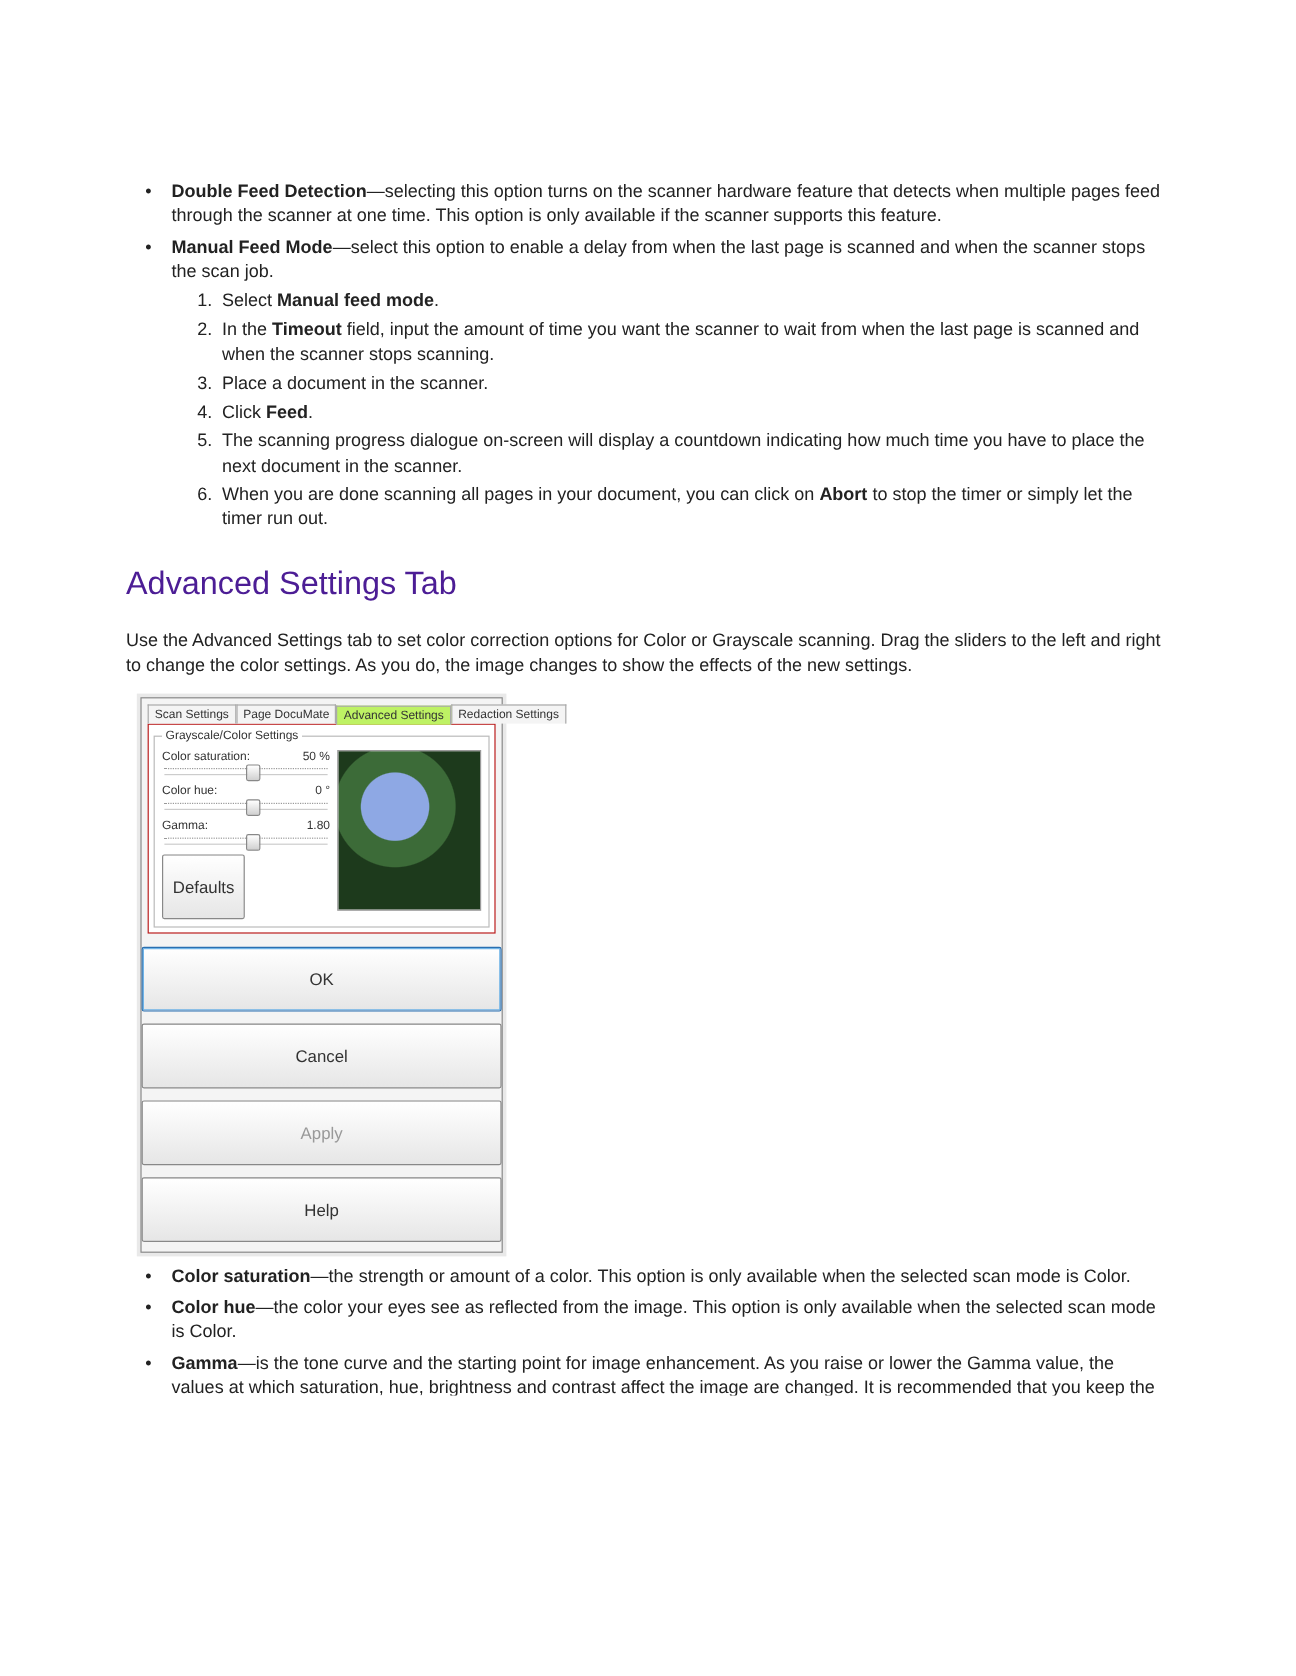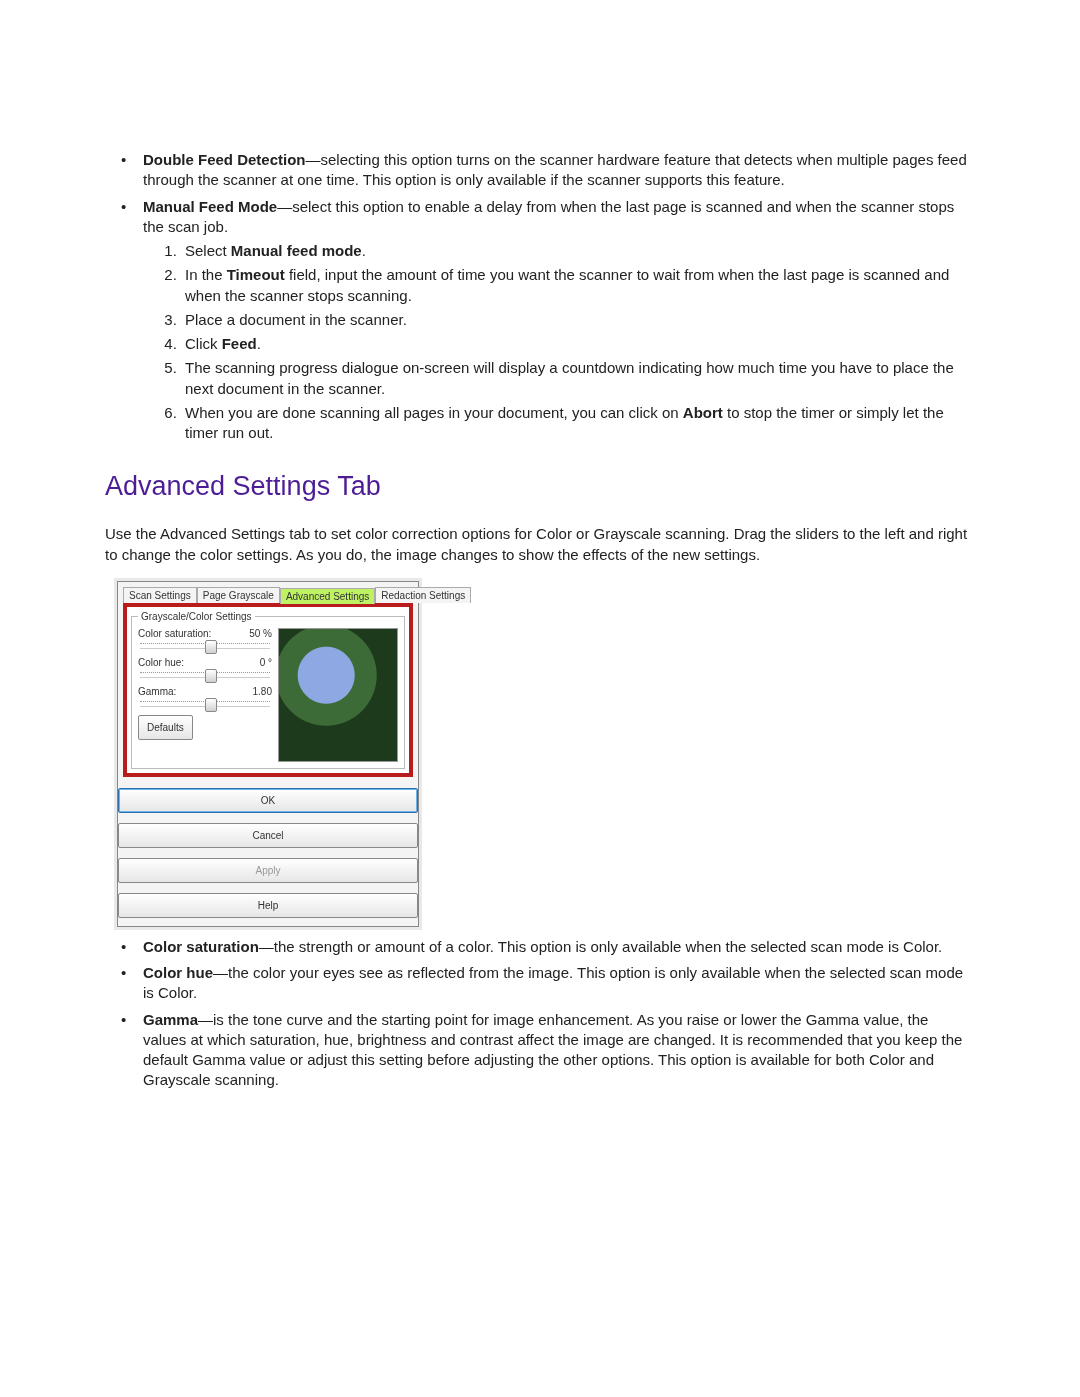--- a/index.html
+++ b/index.html
@@ -86,21 +86,21 @@
   }
   .tab.active {
     background: #bef264;
     position: relative;
     top: 1px;
     text-align: center;
   }
   .tab-body {
     background: #fff;
     margin: 0 5px 5px 5px;
-    border: 4px solid #b91c1c;
+    border: 1px solid #b91c1c;
     padding: 4px;
   }
   fieldset.fs {
     border: 1px solid #bbb;
     margin: 0;
     padding: 6px;
     display: flex;
     gap: 6px;
   }
   fieldset.fs legend {
@@ -128,22 +128,22 @@
     top: -4px;
     width: 10px;
     height: 12px;
     background: linear-gradient(#fff,#d0d0d0);
     border: 1px solid #888;
     border-radius: 2px;
   }
   .btn-sm {
     border: 1px solid #888;
     background: linear-gradient(#fff,#e6e6e6);
-    font-size: 10px;
-    padding: 6px 8px;
+    font-size: 14px;
+    padding: 18px 8px;
     border-radius: 2px;
     display: inline-block;
   }
   .preview {
     width: 118px;
     height: 132px;
     background: radial-gradient(circle at 40% 35%, #8ea8e4 0 28px, #3c6b38 29px 50px, #1d3a1c 51px);
     border: 1px solid #999;
   }
   .dlg-buttons {
@@ -196,21 +196,21 @@
 
   <h2 class="section">Advanced Settings Tab</h2>
 
   <p class="lead">
     <span>Use the Advanced Settings tab to set color correction options for Color or Grayscale scanning. </span><span>Drag the sliders to the left and right to change the color settings. As you do, the image changes to show the effects of the new settings.</span>
   </p>
 
   <div class="dlg">
     <div class="tabs">
       <div class="tab">Scan Settings</div>
-      <div class="tab">Page Grayscale</div>
+      <div class="tab">Page DocuMate</div>
       <div class="tab active">Advanced Settings</div>
       <div class="tab">Redaction Settings</div>
     </div>
     <div class="tab-body">
       <fieldset class="fs">
         <legend>Grayscale/Color Settings</legend>
         <div class="col-sliders">
           <div class="slider-row">
             <div class="slider-top">
                 <span>Color saturation:</span>

